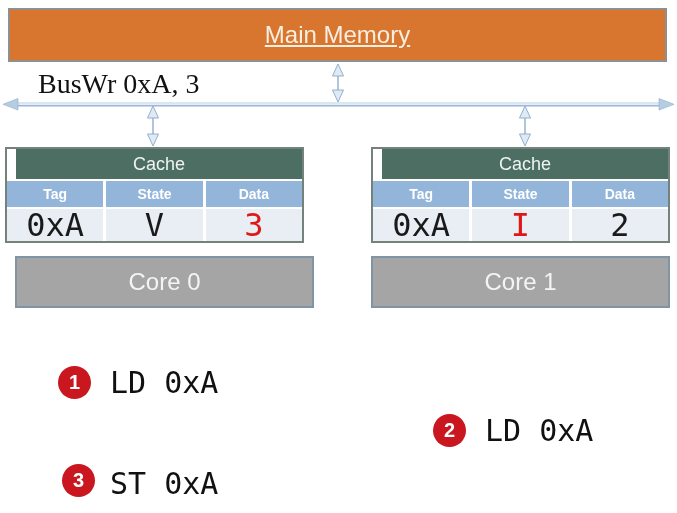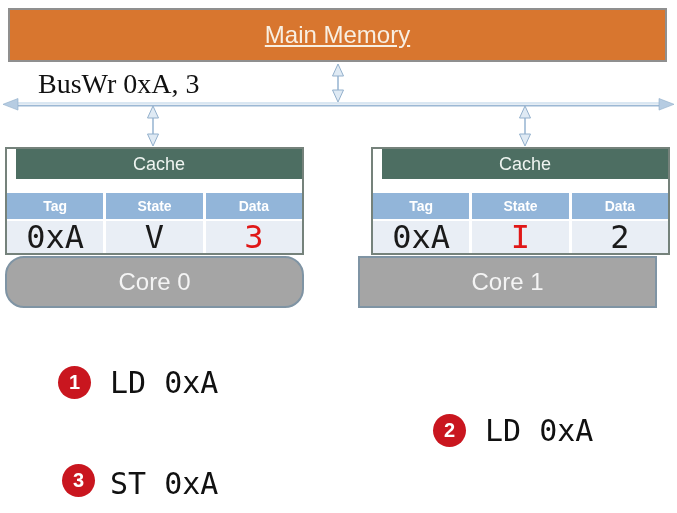--- a/index.html
+++ b/index.html
@@ -27,40 +27,40 @@
   .cache-table{
     position:absolute;top:147px;width:295px;
     border:2px solid #75827b;background:#ffffff;
   }
   .cache-left{left:5px;}
   .cache-right{left:371px;}
   .cache-title{
     height:30px;background:#4d6e62;color:#eef4f0;
     font-size:18px;text-align:center;line-height:30px;margin-left:9px;
   }
-  .col-row{display:flex;gap:3px;margin-top:14px;height:26px;background:#ffffff;}
+  .col-row{display:flex;gap:3px;margin-top:2px;height:26px;background:#ffffff;}
   .col-cell{
     flex:1;background:#92b5d9;color:#ffffff;
     font-size:14px;font-weight:bold;text-align:center;line-height:26px;
   }
   .data-row{display:flex;gap:3px;margin-top:2px;height:32px;background:#ffffff;}
   .data-cell{
     flex:1;background:#e9eef5;color:#1a1a1a;
     font-family:"DejaVu Sans Mono",monospace;font-size:32px;
     text-align:center;line-height:32px;
   }
 
   
   .core{
     position:absolute;top:256px;width:295px;height:48px;
     background:#a5a5a5;border:2px solid #7f94a4;
     color:#f4f4f4;font-size:24px;text-align:center;line-height:48px;
   }
-  .core-left{left:5px;border-radius:19px;}
-  .core-right{left:358px;}
+  .core-left{left:15px;}
+  .core-right{left:371px;}
 
   
   .badge{
     position:absolute;width:33px;height:33px;border-radius:50%;
     background:#c9161f;color:#ffffff;font-size:20px;font-weight:bold;
     text-align:center;line-height:33px;
   }
   .event-label{
     position:absolute;height:33px;line-height:33px;
     font-family:"DejaVu Sans Mono",monospace;font-size:30px;color:#111;

